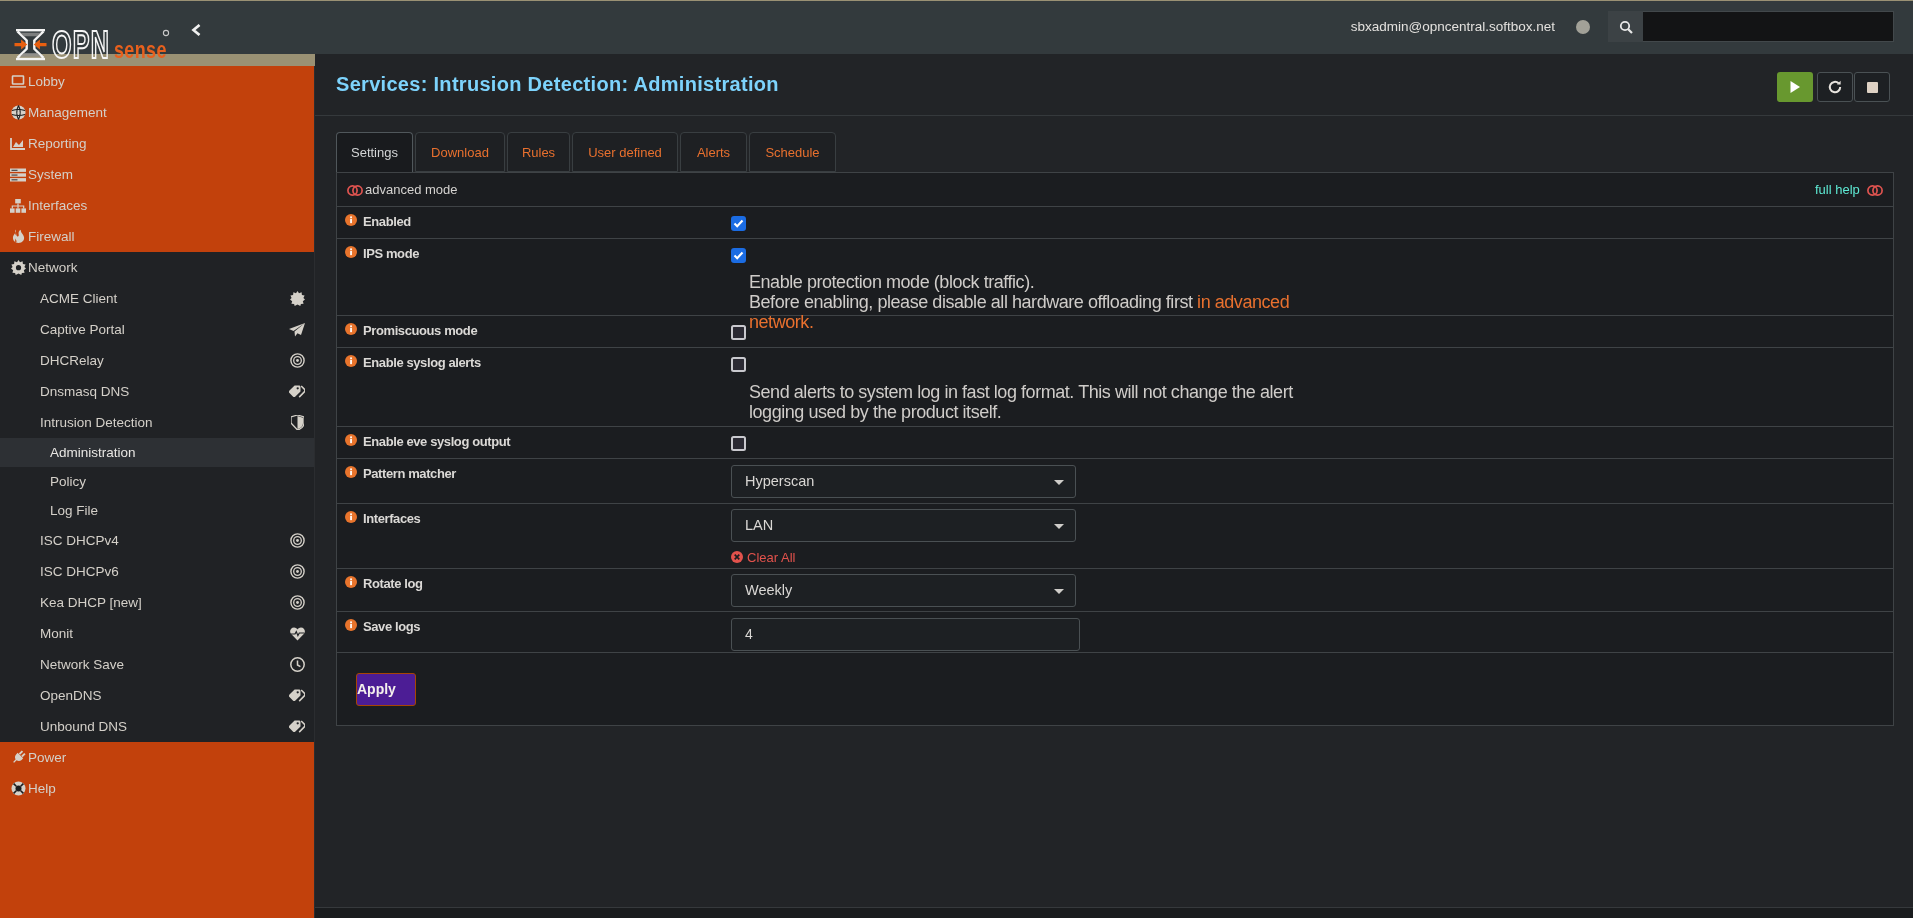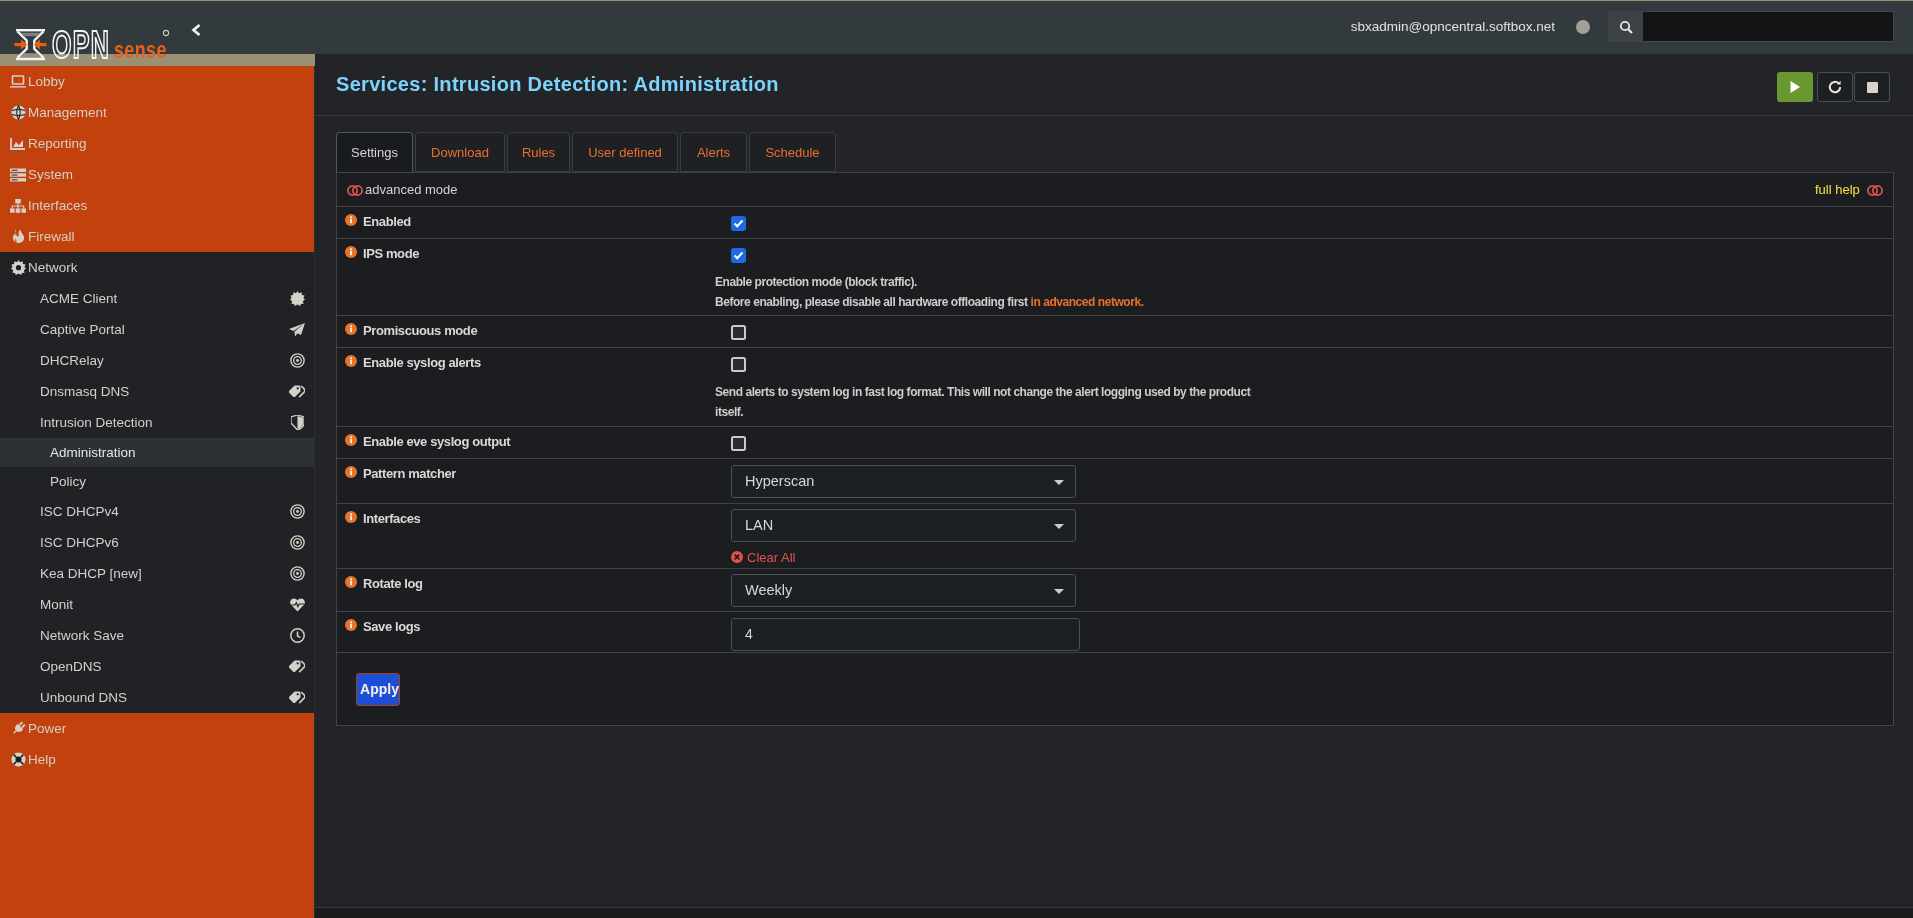--- a/index.html
+++ b/index.html
@@ -38,31 +38,31 @@
 #tabs{position:absolute;left:21px;top:78px;display:flex}
 .tab{height:40px;border:1px solid #393e41;border-radius:4px 4px 0 0;margin-right:2px;background:#1e2023;color:#e8702e;font-size:13px;display:flex;align-items:center;justify-content:center}
 .tab.on{background:#191b1e;border-color:#50575b;border-bottom-color:#191b1e;color:#d3d5d6;height:41px}
 
 #pane{position:absolute;left:21px;top:118px;width:1558px;height:554px;background:#1b1d20;border:1px solid #3f4346}
 .row{position:relative;border-bottom:1px solid #3f4346;color:#e6e4e1}
 .row:last-child{border-bottom:none}
 .lbl{position:absolute;left:8px;top:7px;height:20px;display:flex;align-items:flex-start;font-weight:bold;font-size:13px;letter-spacing:-0.4px;color:#dbd9d6}
 .lbl svg{margin-right:6px}
 .ctl{position:absolute;left:394px}
-.help{position:absolute;left:378px;font-size:12px;letter-spacing:-0.45px;color:#cfccc9;line-height:20px;font-weight:bold;max-width:545px}
+.help{position:absolute;left:412px;font-size:18px;letter-spacing:-0.45px;color:#cfccc9;line-height:20px;font-weight:normal;max-width:545px}
 .help a{color:#e8702e;text-decoration:none}
 .cb{width:14.5px;height:14.5px;border-radius:3px}
 .cb.chk{background:#1b6ce3;display:flex;align-items:center;justify-content:center}
 .cb.un{background:#2b2a33;border:2px solid #c9c9ce;border-radius:2.5px}
 .sel{width:345px;height:33px;background:#1d2023;border:1px solid #4a5053;border-radius:3px;color:#d9d7d4;font-size:14.5px;line-height:31px;padding-left:13px;position:relative}
 .sel .car{position:absolute;right:11px;top:14px;width:0;height:0;border-left:5.5px solid transparent;border-right:5.5px solid transparent;border-top:5.5px solid #cfcdc9}
 .inp{width:349px;height:33px;background:#1d2023;border:1px solid #4a5053;border-radius:3px;color:#d9d7d4;font-size:14px;line-height:31px;padding-left:13px}
 .advtx{position:absolute;left:28px;top:7px;font-size:13px;color:#d5d3d0;font-weight:normal;line-height:20px}
-.fullhelp{position:absolute;right:10px;top:7px;font-size:13px;color:#fde047;line-height:20px}
-#applybtn{position:absolute;left:19px;top:20px;width:44px;height:33px;background:#1d4ed8;border:1px solid #a84504;border-radius:3px;color:#f4f0ec;font-weight:bold;font-size:14px;text-align:right;line-height:31px}
+.fullhelp{position:absolute;right:10px;top:7px;font-size:13px;color:#5eead4;line-height:20px}
+#applybtn{position:absolute;left:19px;top:20px;width:60px;height:33px;background:#4c1d95;border:1px solid #a84504;border-radius:3px;color:#f4f0ec;font-weight:bold;font-size:14px;text-align:left;line-height:31px}
 .clearall{position:absolute;left:394px;top:45px;height:16px;display:flex;align-items:center;color:#e2524c;font-size:13px}
 #foot{position:absolute;left:0;bottom:0;width:1598px;height:11px;background:#1a1c1e;border-top:1px solid #36393c}
 </style>
 </head>
 <body>
 <div id="hdr">
   <div id="logo">
       <svg width="175" height="34" viewBox="0 0 175 34">
     <g stroke="#f4f4f4" stroke-width="2.4" fill="none">
       <path d="M2 2.2 H31"></path>
@@ -221,20 +221,23 @@
             <path d="M6.5 1 L12 2.8 L12 8 C12 11.5 9.5 13.2 6.5 14 z" fill="#d5d1c9"></path>
           </svg>
         </span>
       </div>
     <div class="mi subsub act">
         <span class="tx">Administration</span>
       </div>
     <div class="mi subsub">
         <span class="tx">Policy</span>
       </div>
+    <div class="mi subsub">
+        <span class="tx">Log File</span>
+      </div>
     <div class="mi sub">
         <span class="tx">ISC DHCPv4</span>
         <span class="ric">
           <svg width="15" height="15" viewBox="0 0 15 15">
             <circle cx="7.5" cy="7.5" r="6.6" stroke="#d5d1c9" stroke-width="1.4" fill="none"></circle>
             <circle cx="7.5" cy="7.5" r="3.8" stroke="#d5d1c9" stroke-width="1.3" fill="none"></circle>
             <circle cx="7.5" cy="7.5" r="1.4" fill="#d5d1c9"></circle>
           </svg>
         </span>
       </div>

